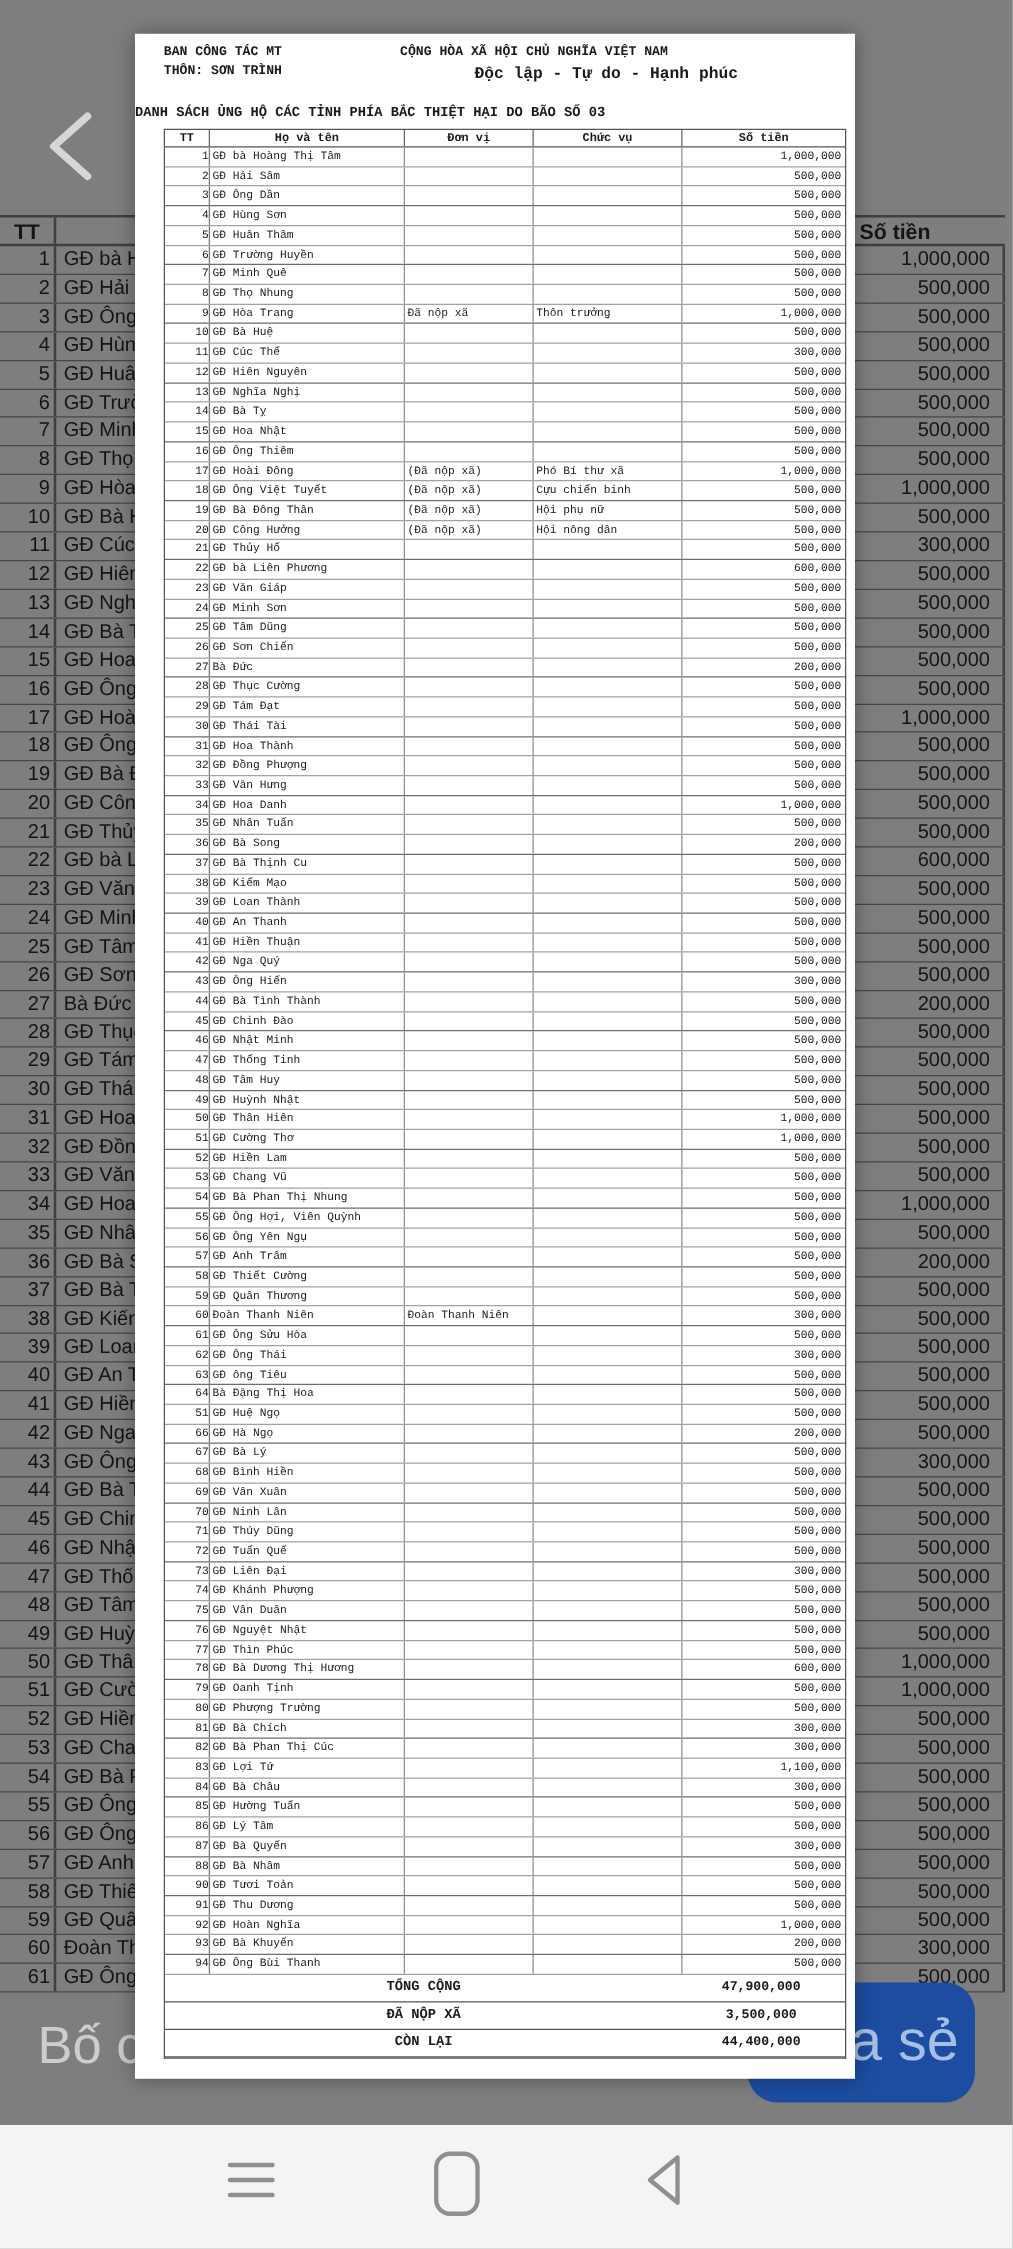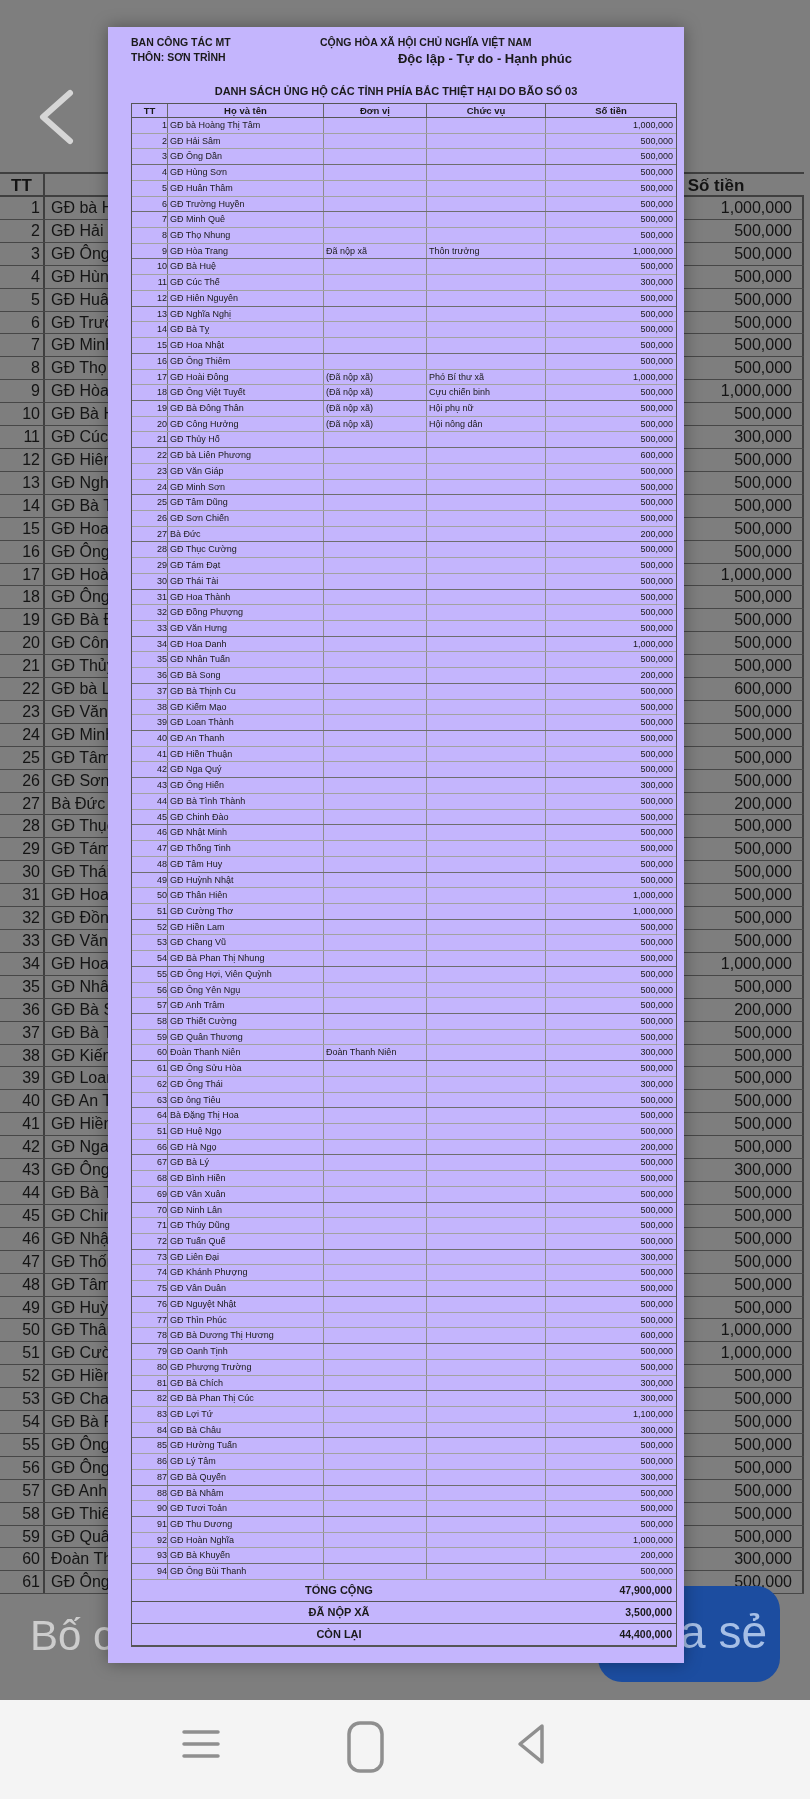--- a/index.html
+++ b/index.html
@@ -22,42 +22,42 @@
 
   
   .back-chevron { position:absolute; left:34px; top:86px; z-index:4; }
 
   
   .bo-cuc { position:absolute; left:30px; top:1612px; z-index:2; font-size:42px; color:#cdcdcd; white-space:nowrap; }
   .share-btn { position:absolute; left:598px; top:1586px; width:182px; height:96px; z-index:2;
     background:#1c4da0; border-radius:24px; color:#a6bfe6; font-size:46px; text-align:center; line-height:92px; white-space:nowrap; }
 
   
-  .doc { position:absolute; left:108px; top:27px; width:576px; height:1636px; background:#c4b5fd; z-index:3;
-    box-shadow:0 0 16px rgba(0,0,0,.35); color:#1a1a1a; }
+  .doc { position:absolute; left:108px; top:27px; width:576px; height:1636px; background:#ffffff; z-index:3;
+    box-shadow:0 0 16px rgba(0,0,0,.35); color:#1a1a1a;font-family:Liberation Mono, monospace; }
   .org1 { position:absolute; left:23px; top:9px;  font-size:10.5px; font-weight:bold; }
   .org2 { position:absolute; left:23px; top:24px; font-size:10.5px; font-weight:bold; }
   .nat1 { position:absolute; left:212px; top:9px;  width:330px; text-align:left; font-size:10.5px; font-weight:bold; }
   .nat2 { position:absolute; left:212px; top:24px; width:330px; text-align:center; font-size:13px;   font-weight:bold; }
-  .doc-title { position:absolute; left:0; top:58px; width:100%; text-align:center; font-size:11px; font-weight:bold; }
+  .doc-title { position:absolute; left:0; top:58px; width:100%; font-size:11px; font-weight:bold; }
   .sheet { position:absolute; left:23px; top:76px; width:546px; border:1px solid #555; border-top:none; }
   .thead { display:flex; height:15px; border-top:1px solid #555; border-bottom:1px solid #555; font-size:9.5px; font-weight:bold; line-height:14px; text-align:center; }
   .thead > div { border-right:1px solid #666; }
   .thead > div:last-child { border-right:none; }
   .w-tt{width:36px;flex:none} .w-nm{width:156px;flex:none} .w-un{width:103px;flex:none} .w-ro{width:119px;flex:none} .w-am{flex:1}
   .doc-row { display:flex; height:15.73px; border-bottom:1px solid #a2a2a2; font-size:9px; line-height:15.3px; }
   .doc-row.dark { border-bottom-color:#6e6e6e; }
   .d-tt { width:36px; flex:none; text-align:right; border-right:1px solid #777; }
   .d-nm { width:156px; flex:none; padding-left:2px; border-right:1px solid #8e8e8e; white-space:nowrap; overflow:hidden; }
   .d-un { width:103px; flex:none; padding-left:2px; border-right:1px solid #8e8e8e; white-space:nowrap; overflow:hidden; }
   .d-ro { width:119px; flex:none; padding-left:2px; border-right:1px solid #8e8e8e; white-space:nowrap; overflow:hidden; }
   .d-am { flex:1; text-align:right; padding-right:3px; }
   .ftr { display:flex; height:22px; border-bottom:1.5px solid #555; font-weight:bold; }
   .ftr-lbl { width:414px; flex:none; text-align:center; font-size:11px; line-height:21px; }
-  .ftr-amt { flex:1; text-align:right; padding-right:4px; font-size:10.5px; line-height:21px; }
+  .ftr-amt { flex:1; text-align:center; padding-right:4px; font-size:10.5px; line-height:21px; }
 
   
   .navbar { position:absolute; left:0; top:1700px; width:810px; height:99px; background:#f4f4f4; z-index:5; }
   .nav-ic { position:absolute; top:1718px; z-index:6; }
 </style>
 </head>
 <body>
 
 <div class="bg-layer"></div>
 

